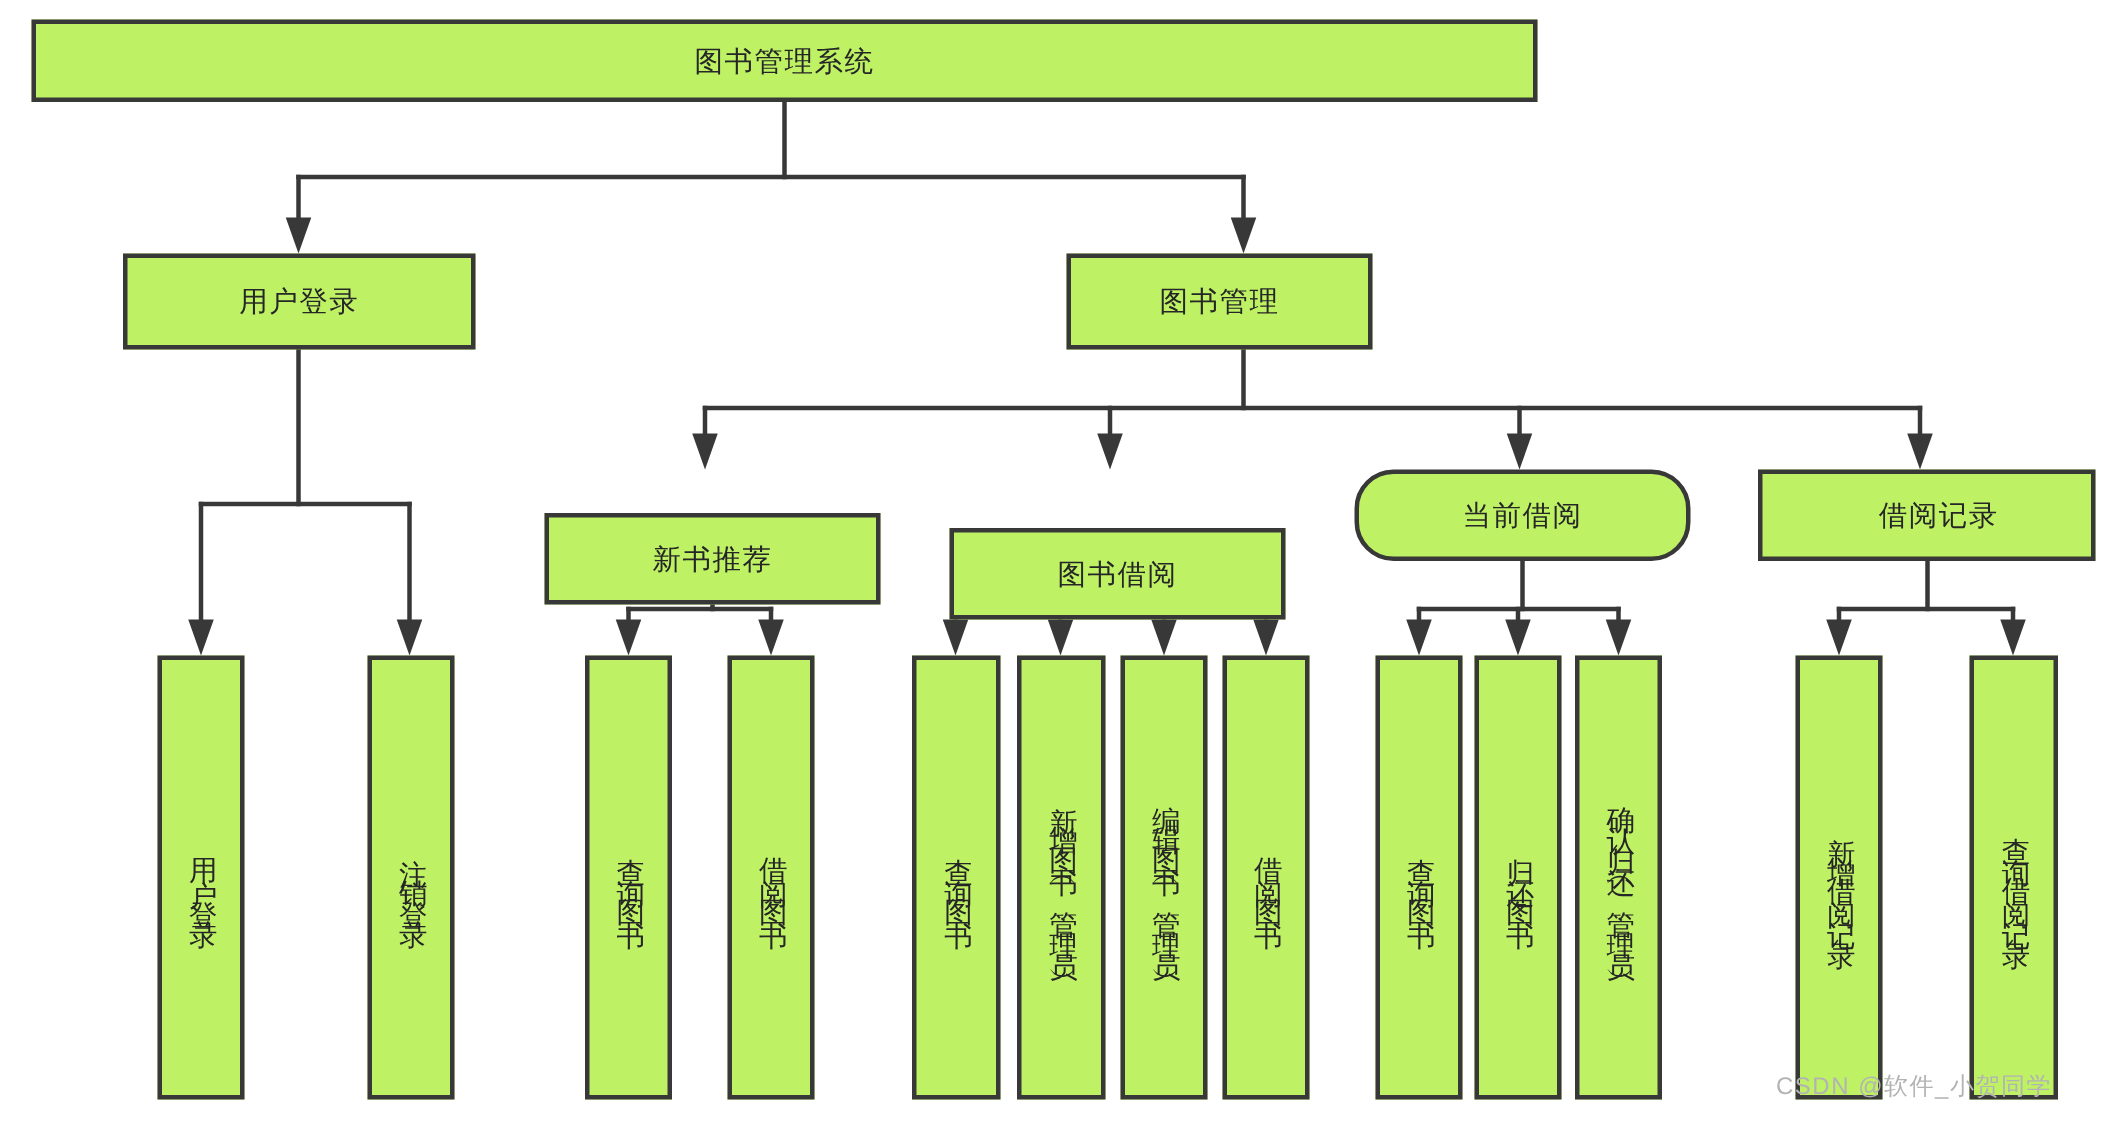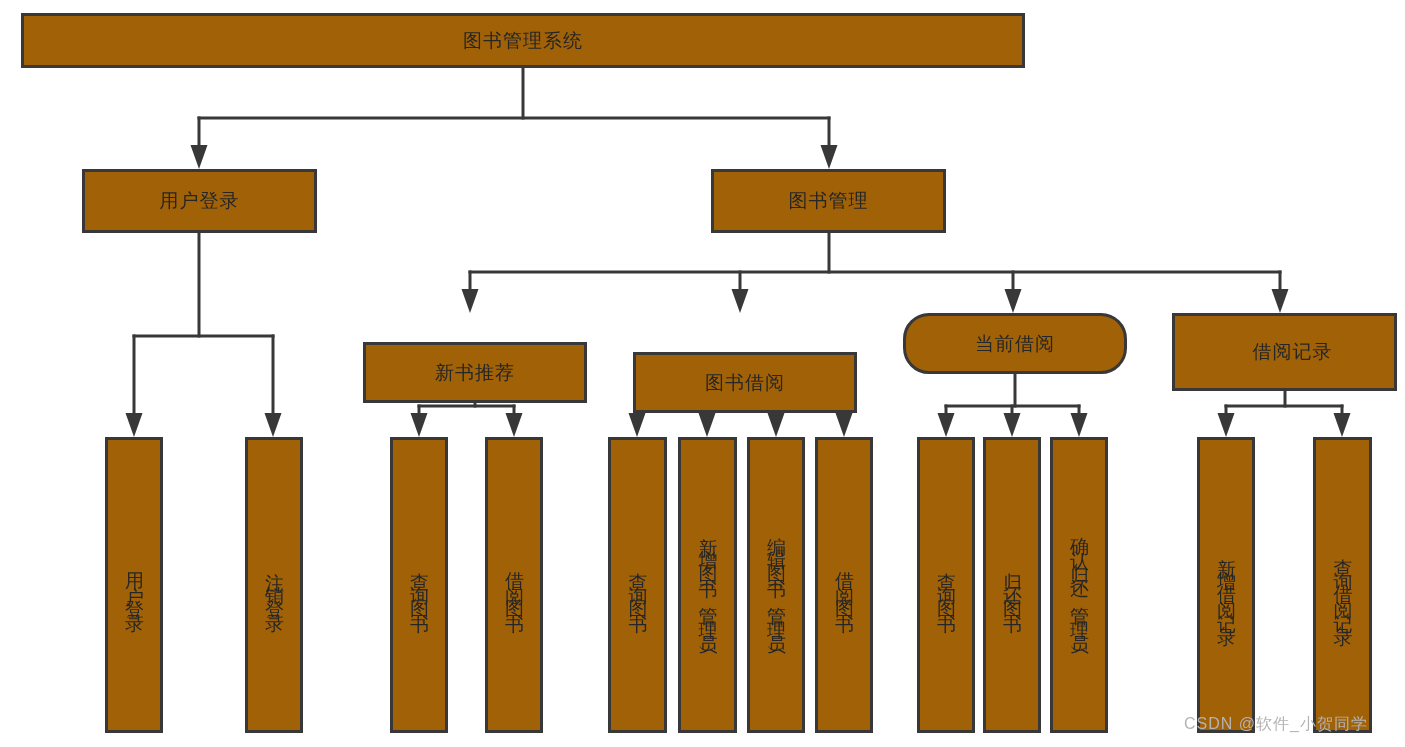--- a/index.html
+++ b/index.html
@@ -6,21 +6,21 @@
   .stage {
     position:relative;
     width:1405px; height:747px;
     background:#ffffff;
     font-family:"Liberation Sans", sans-serif;
     overflow:hidden;
   }
   .wires { position:absolute; left:0; top:0; width:1405px; height:747px; }
   .node {
     position:absolute;
-    background:#a16207;
+    background:#bef264;
     border:3px solid #383838;
     box-sizing:border-box;
     display:flex; align-items:center; justify-content:center;
     color:#262626;
     font-size:19px;
     letter-spacing:1px;
     text-align:center;
   }
   .vnode { letter-spacing:0; }
   .vnode .vtext {
@@ -102,26 +102,26 @@
     <line x1="1226" y1="406" x2="1342" y2="406"></line>
     <line x1="1226" y1="406" x2="1226" y2="417"></line>
       <polygon points="1217.5,413 1234.5,413 1226,437" stroke="none"></polygon>
     <line x1="1342" y1="406" x2="1342" y2="417"></line>
       <polygon points="1333.5,413 1350.5,413 1342,437" stroke="none"></polygon>
   </svg>
 
   <div class="node" style="left:21px; top:13px; width:1004px; height:55px;">图书管理系统</div>
 
   <div class="node" style="left:82px; top:169px; width:235px; height:64px;">用户登录</div>
-  <div class="node" style="left:711px; top:169px; width:235px; height:64px;">图书管理</div>
+  <div class="node" style="left:711px; top:169px; width:204px; height:64px;">图书管理</div>
 
   <div class="node" style="left:363px; top:313px; width:224px; height:61px;margin-top:29px;">新书推荐</div>
   <div class="node" style="left:633px; top:313px; width:224px; height:61px;margin-top:39px;">图书借阅</div>
   <div class="node" style="left:903px; top:313px; width:224px; height:61px;border-radius:26px;">当前借阅</div>
-  <div class="node" style="left:1172px; top:313px; width:225px; height:78px;padding-left:16px;">借阅记录</div>
+  <div class="node" style="left:1172px; top:313px; width:225px; height:61px;padding-left:16px;">借阅记录</div>
 
   <div class="node vnode" style="left:105px; top:437px; width:58px; height:296px;">
     <span class="vtext">用户登录</span>
   </div>
   <div class="node vnode" style="left:245px; top:437px; width:58px; height:296px;">
     <span class="vtext">注销登录</span>
   </div>
 
   <div class="node vnode" style="left:390px; top:437px; width:58px; height:296px;">
     <span class="vtext">查询图书</span>

